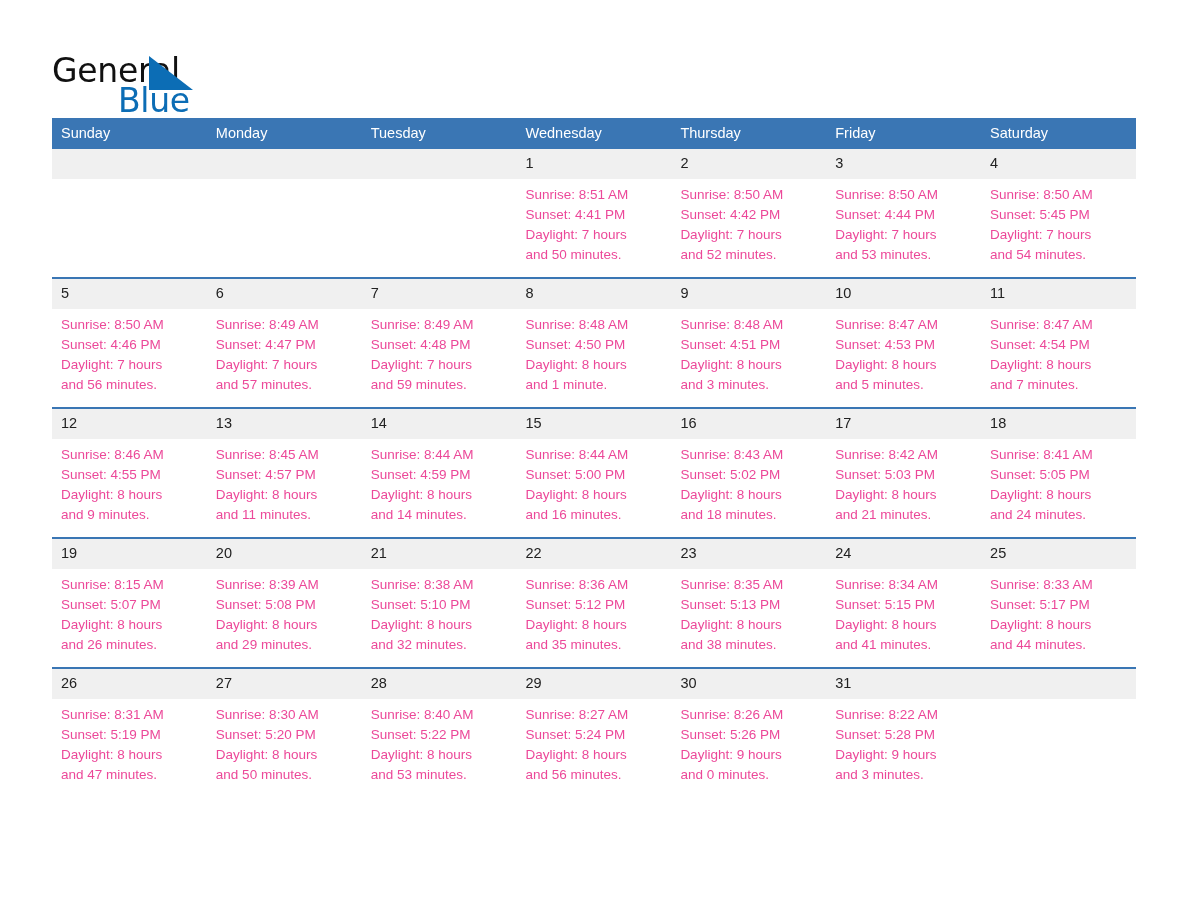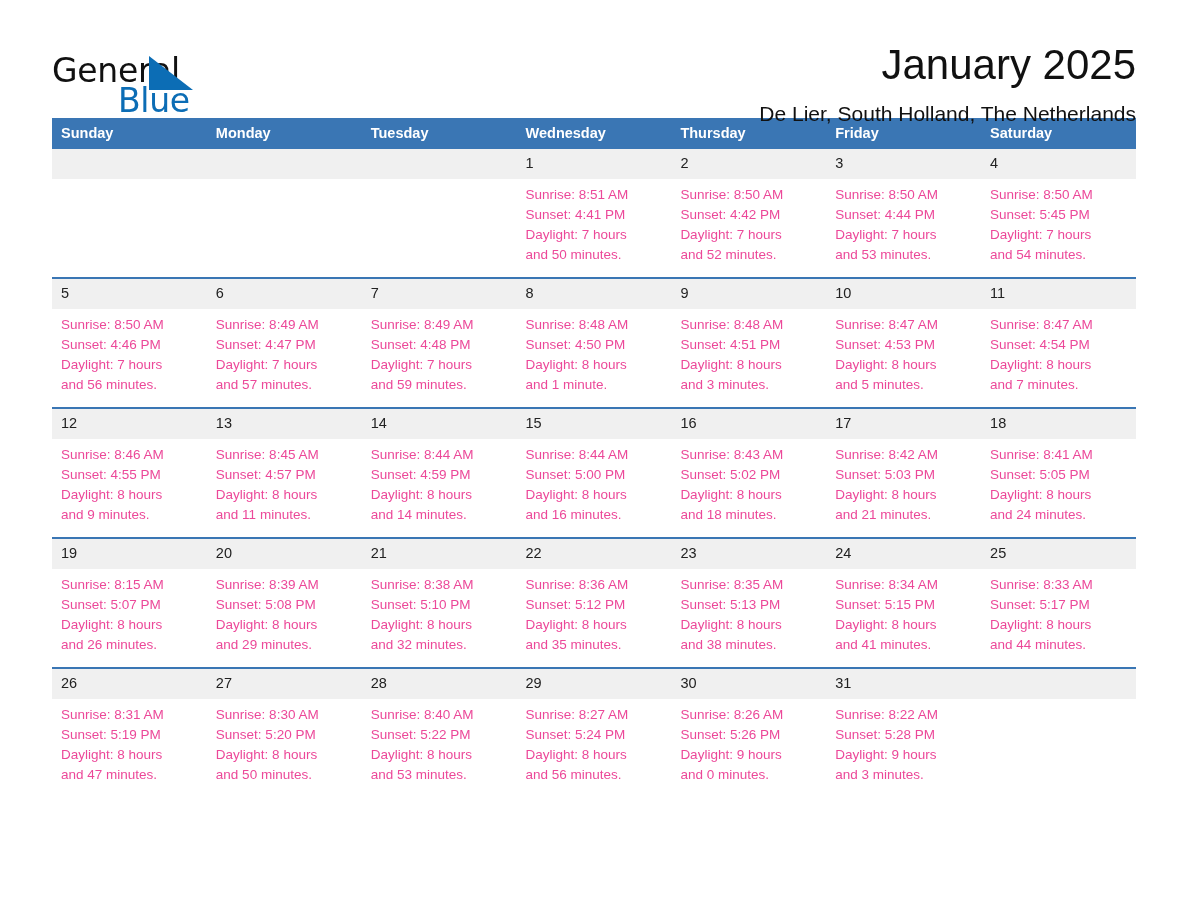--- a/index.html
+++ b/index.html
@@ -92,21 +92,21 @@
     width: 1084px;
     border-collapse: collapse;
     table-layout: fixed;
   }
   .calendar col { width: 154.85px; }
 
   .dow-row th {
     background: #3a76b4;
     color: #ffffff;
     font-size: 14.5px;
-    font-weight: 700;
+    font-weight: 400;
     text-align: left;
     padding: 7px 0 8px 9px;
     height: 16px;
     border: none;
   }
 
   .week-row td {
     vertical-align: top;
     padding: 0;
     border: none;
@@ -146,24 +146,20 @@
     <div class="logo">
       <div class="logo-line1">General</div>
       <div class="logo-triangle">
         <svg width="44" height="34" viewBox="0 0 44 34" xmlns="http://www.w3.org/2000/svg">
           <polygon points="0,0 44,34 0,34" fill="#0c6db5"></polygon>
         </svg>
       </div>
       <div class="logo-line2">Blue</div>
     </div>
 
-    <div class="title-block">
-      <div class="cal-title">January 2025</div>
-      <div class="cal-subtitle">De Lier, South Holland, The Netherlands</div>
-    </div>
 
   </div>
 
   <table class="calendar">
     <colgroup>
       <col>
         <col>
         <col>
         <col>
         <col>

